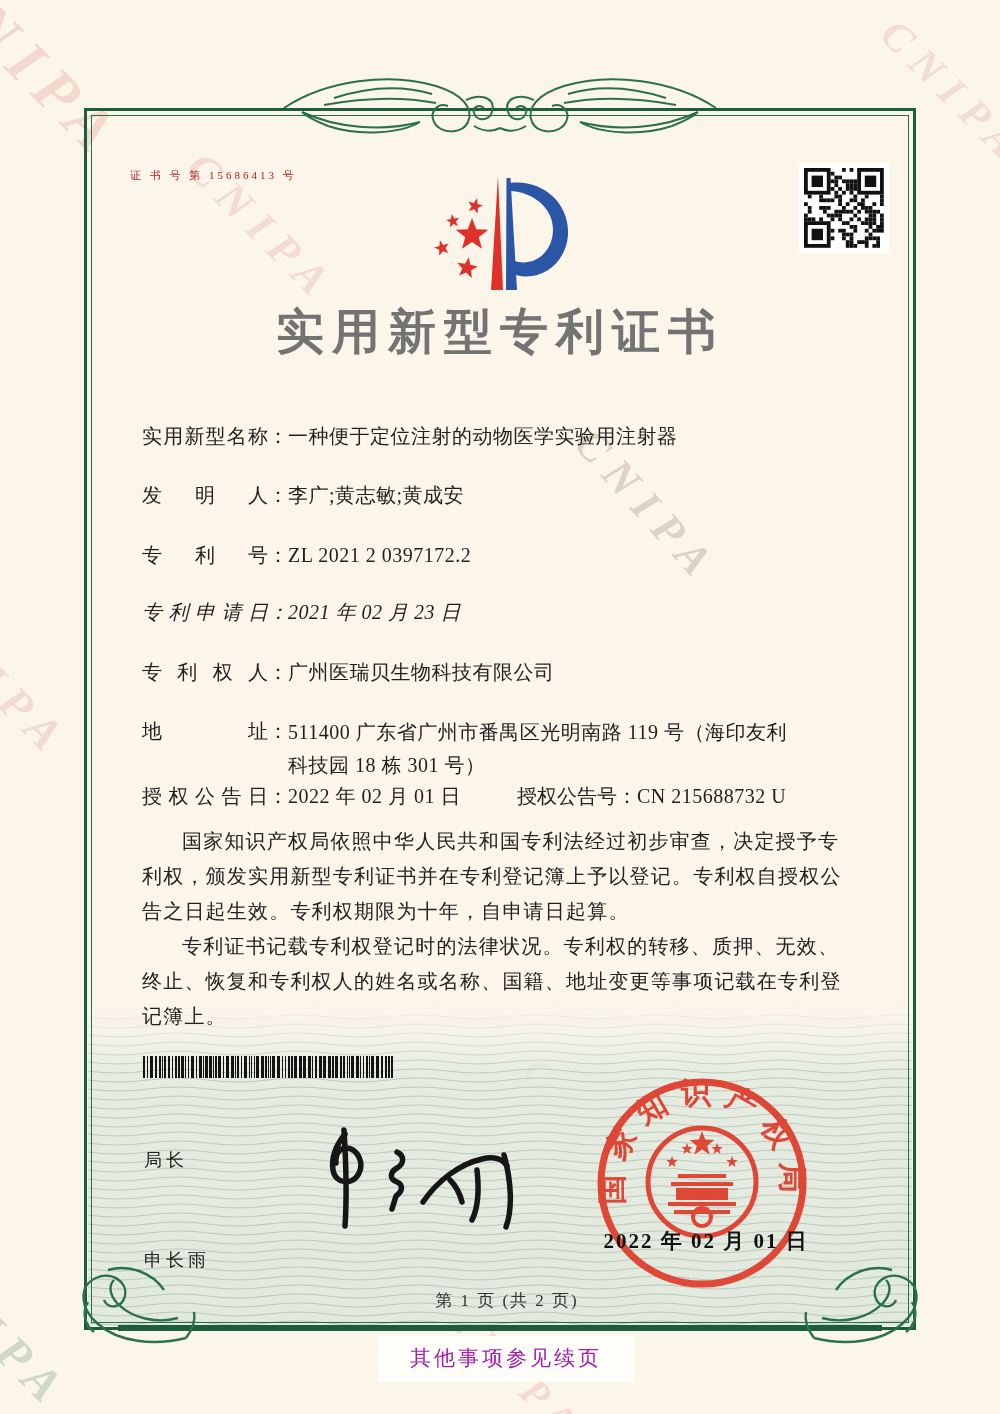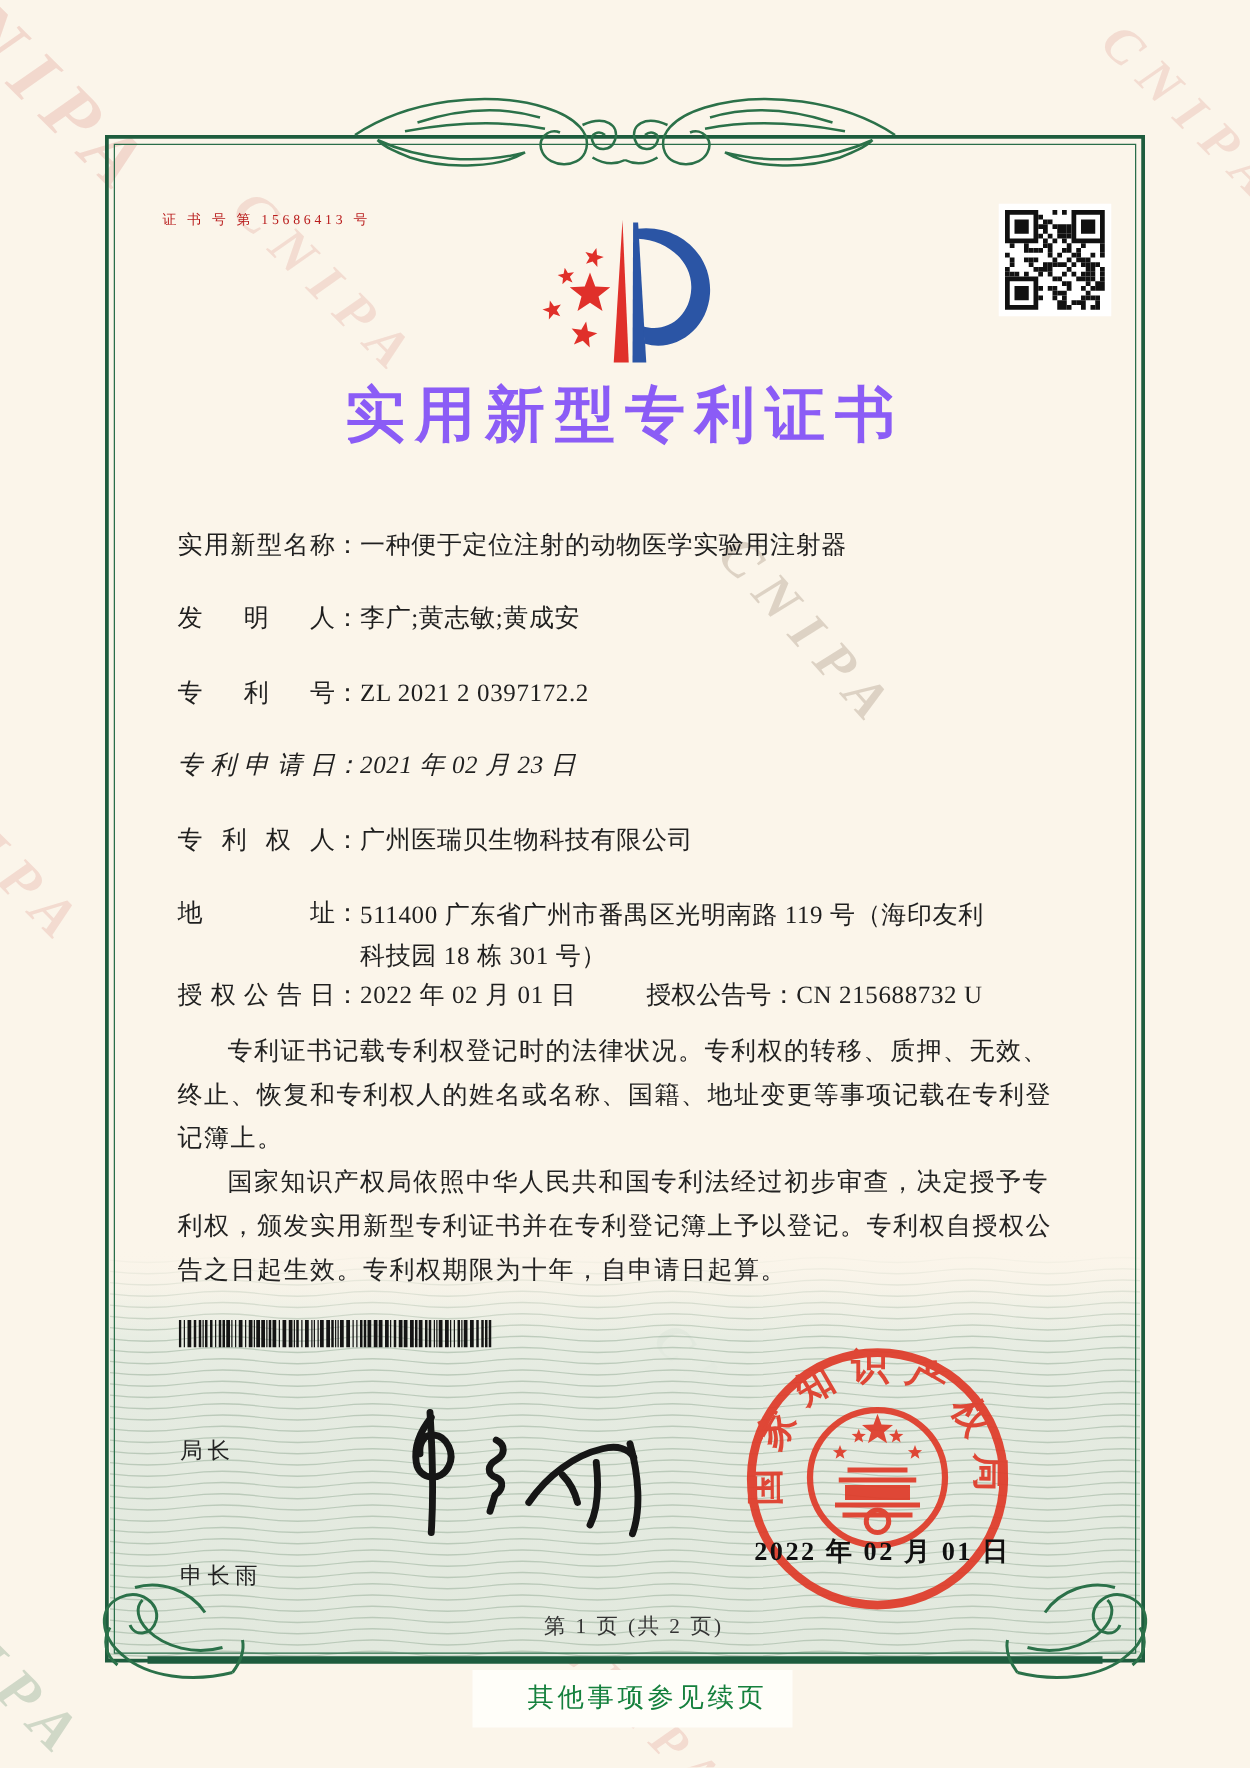--- a/index.html
+++ b/index.html
@@ -15,34 +15,34 @@
          border:1px solid #2a6e4a;}
   .bottom-thick{position:absolute;left:118px;top:1325px;width:764px;height:6px;background:#1e5c3e;}
   
   .green-zone{position:absolute;left:88px;top:1000px;width:824px;height:326px;
       background:linear-gradient(180deg, rgba(228,236,226,0) 0%, rgba(228,236,226,.75) 14%, #e5ebe1 32%, #e2e9de 100%);}
   .green-zone-fade{position:absolute;left:0;top:0;width:100%;height:70px;
       background:linear-gradient(180deg,#fbf5ea, rgba(251,245,234,0));}
   
   .certno{position:absolute;left:130px;top:168px;font-size:11px;letter-spacing:3px;color:#b91c1c;}
   .title{position:absolute;left:0;top:300px;width:1000px;text-align:center;
-         font-size:48px;font-weight:700;letter-spacing:8px;color:#8b5cf6;}
+         font-size:48px;font-weight:700;letter-spacing:8px;color:#737373;}
   .frow{position:absolute;font-size:20px;line-height:30px;white-space:nowrap;color:#1f1f1f;}
   .flabel{display:inline-block;width:126px;text-align:justify;text-align-last:justify;vertical-align:top;}
   .fvalue{letter-spacing:.5px;}
   .addr-val{display:inline-block;width:505px;white-space:normal;vertical-align:top;line-height:33px;}
   .paras{position:absolute;left:142px;top:824px;width:718px;font-size:20px;line-height:35px;
          letter-spacing:1.2px;color:#222;}
   .paras p{margin:0;text-indent:2em;}
   .signer{position:absolute;left:144px;font-size:18px;letter-spacing:4px;color:#222;}
   .pageinfo{position:absolute;left:0;top:1289px;width:960px;text-align:center;font-size:17px;
             letter-spacing:2px;color:#333;padding-left:27px;}
   .footer-box{position:absolute;left:378px;top:1336px;width:256px;height:46px;background:#fffef9;}
   .footer-note{position:absolute;left:378px;top:1344px;width:256px;text-align:center;
-               font-size:21px;letter-spacing:3px;color:#15803d;margin-left:12px;}
+               font-size:21px;letter-spacing:3px;color:#a21caf;}
   .seal-date{position:absolute;left:596px;top:1227px;width:220px;text-align:center;
              font-size:21px;font-weight:700;letter-spacing:2px;color:#101010;z-index:7;}
   .qr-wrap{position:absolute;left:799px;top:163px;width:90px;height:90px;background:#ffffff;z-index:3;}
   svg{display:block;}
   .abs{position:absolute;}
 </style>
 </head>
 <body>
 
 <div class="page">
@@ -318,22 +318,22 @@
     <span class="flabel">地址</span><span>：</span><span class="fvalue addr-val">511400 广东省广州市番禺区光明南路 119 号（海印友利科技园 18 栋 301 号）</span>
   </div>
   <div class="frow" style="left:142px;top:781px;">
     <span class="flabel">授权公告日</span><span>：</span><span class="fvalue">2022 年 02 月 01 日</span>
   </div>
   <div class="frow" style="left:517px;top:781px;">
     <span>授权公告号</span><span>：</span><span class="fvalue">CN 215688732 U</span>
   </div>
 
   <div class="paras">
+    <p>国家知识产权局依照中华人民共和国专利法经过初步审查，决定授予专利权，颁发实用新型专利证书并在专利登记簿上予以登记。专利权自授权公告之日起生效。专利权期限为十年，自申请日起算。</p>
     <p>专利证书记载专利权登记时的法律状况。专利权的转移、质押、无效、终止、恢复和专利权人的姓名或名称、国籍、地址变更等事项记载在专利登记簿上。</p>
-    <p>国家知识产权局依照中华人民共和国专利法经过初步审查，决定授予专利权，颁发实用新型专利证书并在专利登记簿上予以登记。专利权自授权公告之日起生效。专利权期限为十年，自申请日起算。</p>
   </div>
 
   <svg id="barcode" class="abs" style="left:143px;top:1056px;" width="258" height="22">
       <rect x="0" y="0" width="2" height="22" fill="#141414"></rect>
       <rect x="4" y="0" width="1" height="22" fill="#141414"></rect>
       <rect x="7" y="0" width="3" height="22" fill="#141414"></rect>
       <rect x="12" y="0" width="2" height="22" fill="#141414"></rect>
       <rect x="16" y="0" width="2" height="22" fill="#141414"></rect>
       <rect x="19" y="0" width="1" height="22" fill="#141414"></rect>
       <rect x="21" y="0" width="2" height="22" fill="#141414"></rect>

